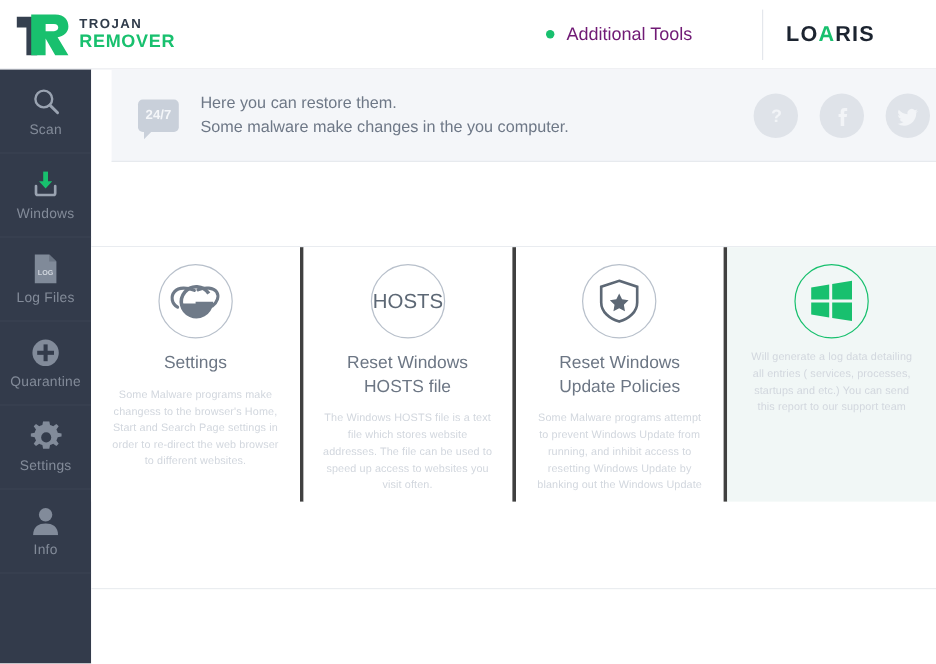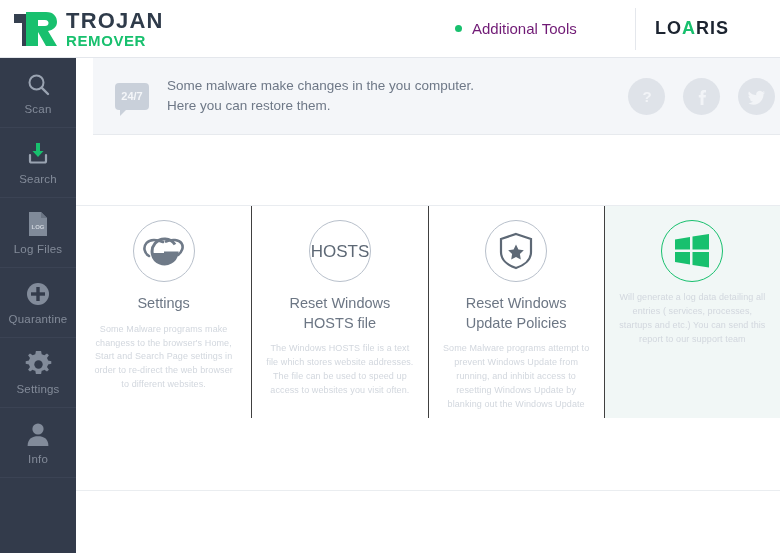--- a/index.html
+++ b/index.html
@@ -14,21 +14,21 @@
   
   .topbar {
     position: absolute; left: 0; top: 0; width: 780px; height: 58px;
     background: #ffffff; border-bottom: 1px solid #e4e7ec;
     display: flex; align-items: center;
   }
   .brand { display: flex; align-items: center; padding-left: 10px; width: 300px; }
   .brand-mark { position: relative; width: 50px; height: 42px; flex: none; }
   .brand-text { margin-left: 6px; line-height: 1; }
   .brand-line1 {
-    font-size: 22px; font-weight: bold; color: #2f3b4a;
+    font-size: 11px; font-weight: bold; color: #2f3b4a;
     letter-spacing: 1.2px;
   }
   .brand-line2 {
     font-size: 15px; font-weight: bold; color: #18c06e;
     letter-spacing: 0.6px; margin-top: 1px;
   }
 
   .addl-tools {
     position: absolute; left: 455px; top: 0; height: 57px;
     display: flex; align-items: center; gap: 10px;
@@ -90,21 +90,21 @@
     color: #f2f4f7; cursor: pointer;
   }
 
   
   .cards {
     position: absolute; left: 0; top: 147px; width: 704px; height: 212px;
     display: flex; border-top: 1px solid #e9ecf0; border-bottom: 1px solid #ececec;
   }
   .card {
     flex: 1 1 0; height: 212px; padding: 12px 14px 0;
-    border-right: 1px solid #404040; text-align: center;
+    border-right: 3px solid #404040; text-align: center;
     display: flex; flex-direction: column; align-items: center; cursor: pointer;
     background: #ffffff;
   }
   .card:last-child { border-right: none; background: #f1f7f6; }
   .card-icon {
     width: 62px; height: 62px; border-radius: 50%;
     border: 1.5px solid #b8c0cb;
     display: flex; align-items: center; justify-content: center;
     margin-top: 2px; flex: none;
   }
@@ -170,21 +170,21 @@
     </div>
 
     <div class="nav-item">
       <span class="ico">
         <svg width="26" height="26" viewBox="0 0 26 26">
           <path d="M13 2 V13 M13 16 L7.5 10 H18.5 Z" fill="#18c06e"></path>
           <rect x="11" y="2" width="4" height="9" fill="#18c06e"></rect>
           <path d="M5 14 V20 a1.5 1.5 0 0 0 1.5 1.5 H19.5 a1.5 1.5 0 0 0 1.5 -1.5 V14" fill="none" stroke="#9aa3b1" stroke-width="2.2" stroke-linecap="round"></path>
         </svg>
       </span>
-      <span class="lbl">Search</span>
+      <span class="lbl">Windows</span>
     </div>
 
     <div class="nav-item">
       <span class="ico">
         <svg width="24" height="26" viewBox="0 0 24 26">
           <path d="M3 1 H15 L21 7 V25 H3 Z" fill="#808a99"></path>
           <path d="M15 1 L21 7 H15 Z" fill="#6b7584"></path>
           <text x="12" y="18" font-family="Liberation Sans, sans-serif" font-size="6" font-weight="bold" fill="#cfd5dd" text-anchor="middle">LOG</text>
         </svg>
       </span>
@@ -228,22 +228,22 @@
     </div>
   </div>
 
   <div class="main">
 
     <div class="notice">
       <div class="bubble">
         <span>24/7</span>
       </div>
       <div class="notice-text">
+        <div>Here you can restore them.</div>
         <div>Some malware make changes in the you computer.</div>
-        <div>Here you can restore them.</div>
       </div>
 
       <div class="social">
         <div class="circ-btn">
           <svg width="20" height="20" viewBox="0 0 20 20">
             <text x="10" y="15" font-family="Liberation Sans, sans-serif" font-size="15" font-weight="bold" fill="#f2f4f7" text-anchor="middle">?</text>
           </svg>
         </div>
         <div class="circ-btn">
           <svg width="20" height="20" viewBox="0 0 20 20">

